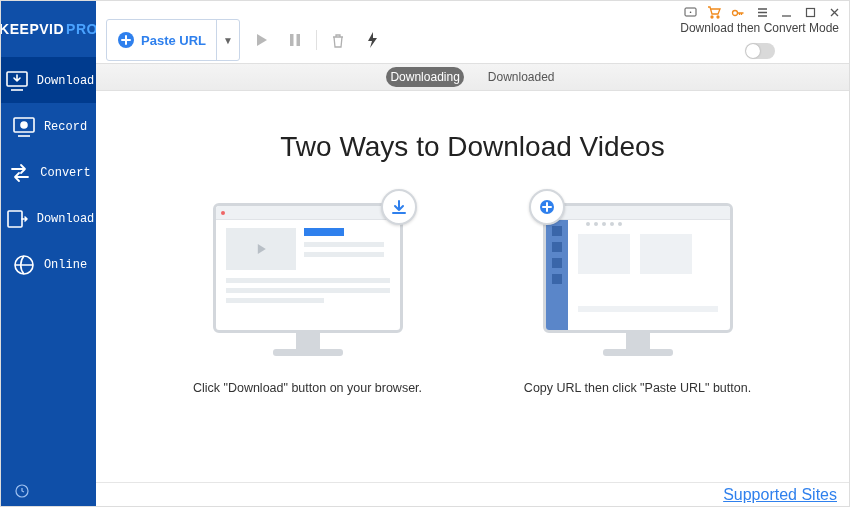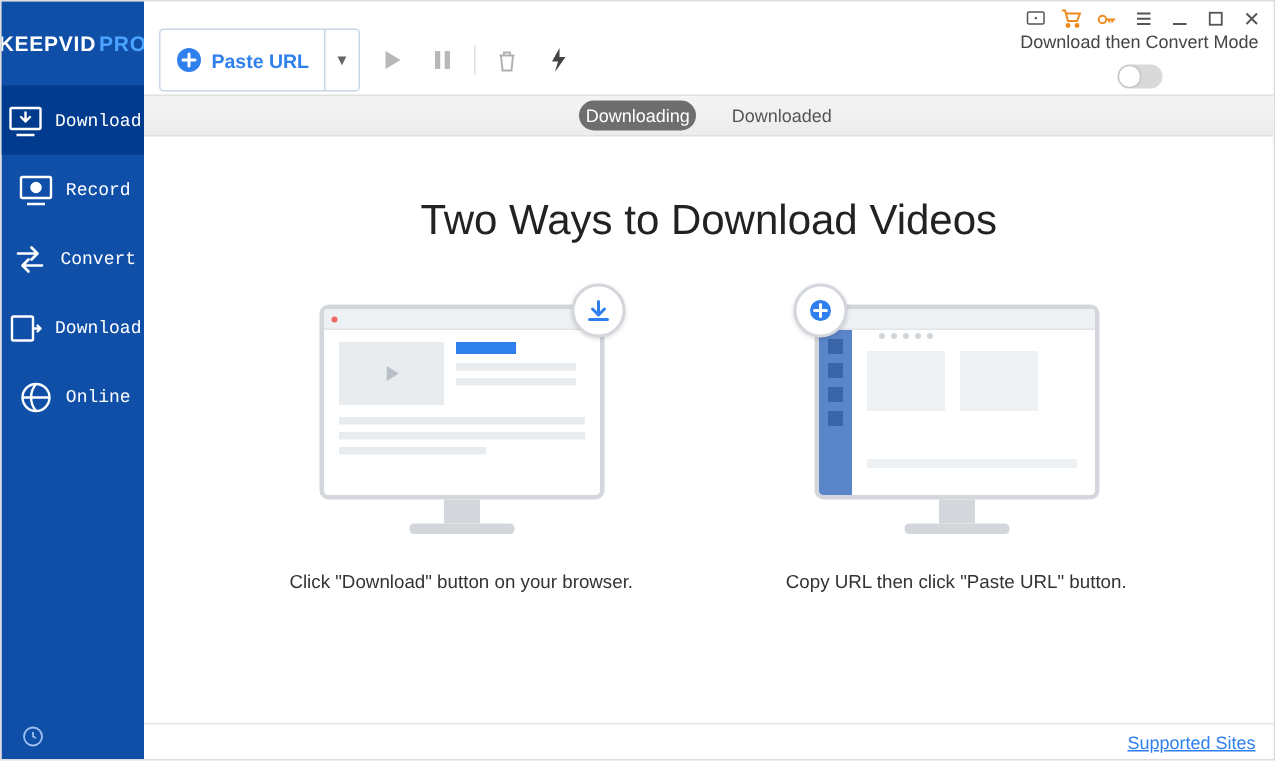--- a/index.html
+++ b/index.html
@@ -52,21 +52,21 @@
 .mon-b .dots { position: absolute; left: 40px; top: 16px; display: flex; gap: 4px; }
 .mon-b .dots span { width:4px; height:4px; background:#cfd4d9; border-radius:50%; display:block; }
 .mon-b .bot-line { position: absolute; left: 32px; right: 12px; bottom: 18px; height: 6px; background: #eef1f4; }
 .stand { width: 24px; height: 16px; background: #d3d7dc; margin: 0 auto; }
 .base { width: 70px; height: 7px; background: #d3d7dc; margin: 0 auto; border-radius: 3px; }
 .badge { position: absolute; width: 36px; height: 36px; border-radius: 50%; background: #fff; border: 2px solid #d3d7dc; display: flex; align-items: center; justify-content: center; box-shadow: 0 1px 3px rgba(0,0,0,0.15); }
 .badge.m1 { right: -14px; top: -14px; }
 .badge.m2 { left: -14px; top: -14px; }
 .caption { margin-top: 24px; font-size: 12.5px; color: #333; text-align: center; line-height: 1.4; }
 .footer { height: 24px; border-top: 1px solid #e6e6e6; display: flex; align-items: center; justify-content: flex-end; padding: 0 12px; }
-.footer a { color: #2f80ed; font-size: 12px; text-decoration: underline; cursor: pointer; }
+.footer a { color: #2f80ed; font-size: 16px; text-decoration: underline; cursor: pointer; }
 svg { display: block; }
 </style>
 </head>
 <body>
 
 <div class="app">
   <div class="sidebar">
     <div class="logo">
       <span class="k1">KEEPVID</span>
       <span class="k2">PRO</span>

